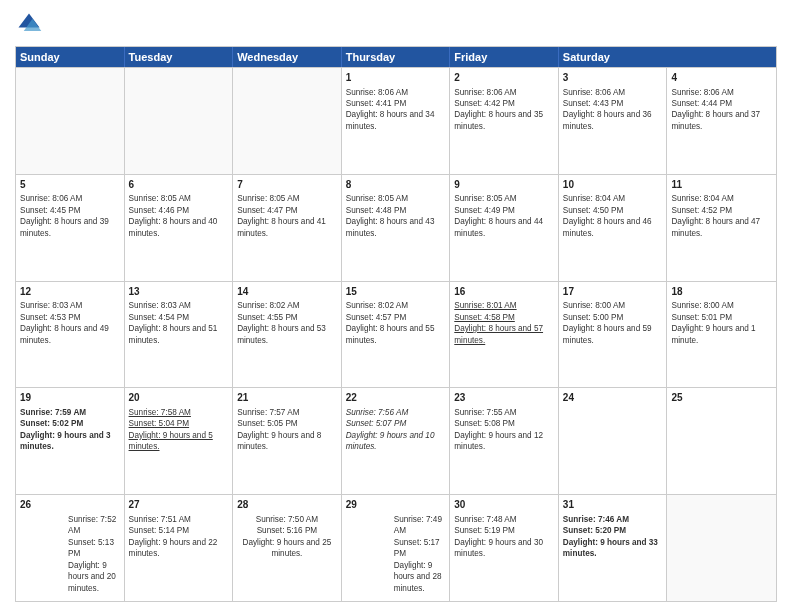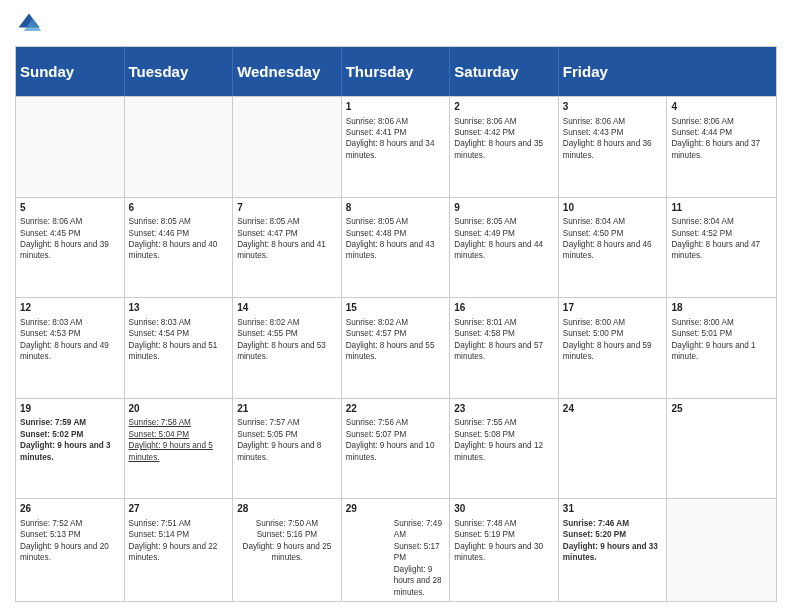--- a/index.html
+++ b/index.html
@@ -67,23 +67,23 @@
       flex-direction: column;
       border: 1px solid #ccc;
     }
     .cal-header-row {
       display: grid;
       grid-template-columns: repeat(7, 1fr);
       background: #2255a0;
     }
     .cal-header-cell {
       color: #fff;
-      font-size: 15px;
-      font-weight: bold;
-      padding: 16px 4px;
+      font-size: 11px;
+      font-weight: bold;
+      padding: 4px 4px;
       text-align: left;
       border-right: 1px solid #3a6cc0;
     }
     .cal-header-cell:last-child {
       border-right: none;
     }
     .cal-body {
       flex: 1;
       display: flex;
       flex-direction: column;
@@ -143,22 +143,22 @@
       <div class="location-title"></div>
     </div>
   </div>
 
   <div class="calendar">
     <div class="cal-header-row">
     <div class="cal-header-cell">Sunday</div>
         <div class="cal-header-cell">Tuesday</div>
         <div class="cal-header-cell">Wednesday</div>
         <div class="cal-header-cell">Thursday</div>
+        <div class="cal-header-cell">Friday</div>
         <div class="cal-header-cell">Saturday</div>
-        <div class="cal-header-cell">Friday</div>
       </div>
     <div class="cal-body">
     <div class="cal-row">
           <div class="cal-cell empty"></div>
           <div class="cal-cell empty"></div>
           <div class="cal-cell empty"></div>
           <div class="cal-cell">
             <span class="day-num">1</span>
             <span class="cell-text" style="white-space: pre-line;">Sunrise: 8:06 AM
 Sunset: 4:41 PM
@@ -247,21 +247,21 @@
 Daylight: 8 hours and 53 minutes.</span>
           </div>
           <div class="cal-cell">
             <span class="day-num">15</span>
             <span class="cell-text" style="white-space: pre-line;">Sunrise: 8:02 AM
 Sunset: 4:57 PM
 Daylight: 8 hours and 55 minutes.</span>
           </div>
           <div class="cal-cell">
             <span class="day-num">16</span>
-            <span class="cell-text" style="white-space: pre-line;">Sunrise: 8:01 AM
+            <span class="cell-text" style="white-space: pre-line; text-decoration: underline;">Sunrise: 8:01 AM
 Sunset: 4:58 PM
 Daylight: 8 hours and 57 minutes.</span>
           </div>
           <div class="cal-cell">
             <span class="day-num">17</span>
             <span class="cell-text" style="white-space: pre-line;">Sunrise: 8:00 AM
 Sunset: 5:00 PM
 Daylight: 8 hours and 59 minutes.</span>
           </div>
           <div class="cal-cell">
@@ -285,41 +285,41 @@
 Daylight: 9 hours and 5 minutes.</span>
           </div>
           <div class="cal-cell">
             <span class="day-num">21</span>
             <span class="cell-text" style="white-space: pre-line;">Sunrise: 7:57 AM
 Sunset: 5:05 PM
 Daylight: 9 hours and 8 minutes.</span>
           </div>
           <div class="cal-cell">
             <span class="day-num">22</span>
-            <span class="cell-text" style="white-space: pre-line;">Sunrise: 7:56 AM
+            <span class="cell-text" style="white-space: pre-line; font-style: italic;">Sunrise: 7:56 AM
 Sunset: 5:07 PM
 Daylight: 9 hours and 10 minutes.</span>
           </div>
           <div class="cal-cell">
             <span class="day-num">23</span>
             <span class="cell-text" style="white-space: pre-line;">Sunrise: 7:55 AM
 Sunset: 5:08 PM
 Daylight: 9 hours and 12 minutes.</span>
           </div>
           <div class="cal-cell">
             <span class="day-num">24</span>
           </div>
           <div class="cal-cell">
             <span class="day-num">25</span>
           </div>
         </div>
         <div class="cal-row">
           <div class="cal-cell">
             <span class="day-num">26</span>
-            <span class="cell-text" style="white-space: pre-line;">Sunrise: 7:52 AM
+            <span class="cell-text" style="white-space: pre-line; margin-left: 48px;">Sunrise: 7:52 AM
 Sunset: 5:13 PM
 Daylight: 9 hours and 20 minutes.</span>
           </div>
           <div class="cal-cell">
             <span class="day-num">27</span>
             <span class="cell-text" style="white-space: pre-line;">Sunrise: 7:51 AM
 Sunset: 5:14 PM
 Daylight: 9 hours and 22 minutes.</span>
           </div>
           <div class="cal-cell">

